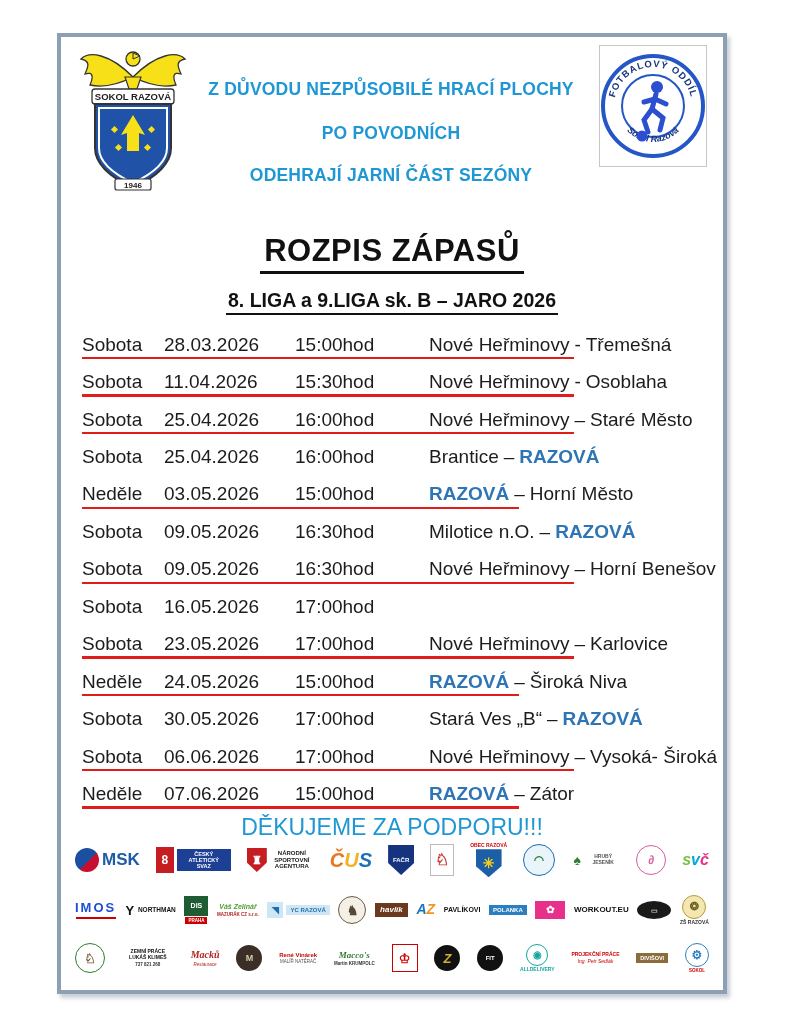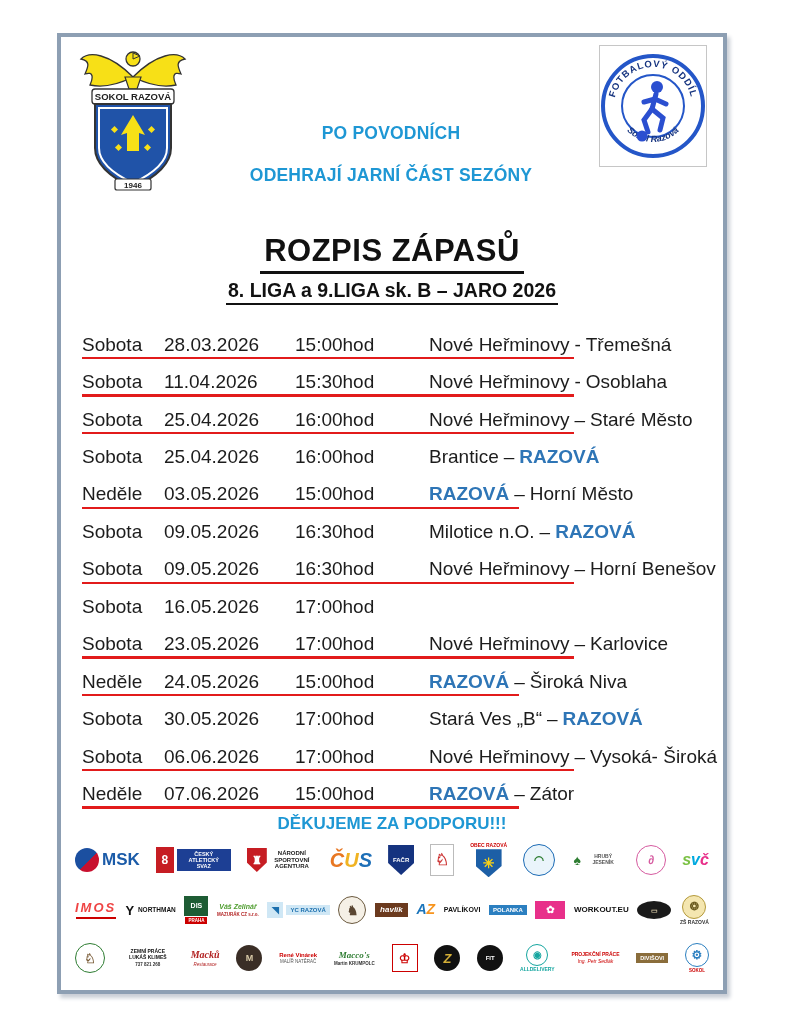--- a/index.html
+++ b/index.html
@@ -15,32 +15,32 @@
   
   .crest{position:absolute;left:14px;top:6px;width:116px;height:152px}
   .round-logo{position:absolute;right:16px;top:8px;width:106px;height:120px;background:#fff;border:1px solid #c6c6c6}
   .hline{position:absolute;left:135px;width:390px;text-align:center;font-weight:700;font-size:17.5px;color:var(--hblue);letter-spacing:.2px}
   .h1{top:42px}.h2{top:86px}.h3{top:128px}
   .h4{position:absolute;left:0;right:0;top:163px;text-align:center;font-weight:700;font-size:17.5px;color:var(--hblue)}
   
   .trow{position:absolute;left:0;right:0;text-align:center}
   .title-row{top:196px}
   .title{display:inline-block;font-size:31px;font-weight:700;letter-spacing:.5px;color:#111;border-bottom:3px solid #111;padding:0 4px 2px}
-  .sub-row{top:242px}
+  .sub-row{top:252px}
   .subtitle{display:inline-block;font-size:19.5px;font-weight:700;color:#111;border-bottom:2.5px solid #111;padding:0 2px 1px}
   
   .tbl{position:absolute;left:21px;right:18px;top:289px}
   .mrow{position:relative;height:37.45px;display:grid;grid-template-columns:82px 131px 134px 1fr;align-items:center;font-size:19px}
   .mrow .cell{white-space:nowrap}
   .match>span+span{margin-left:5px}
   .razova{color:var(--rblue);font-weight:700}
   .ul{position:absolute;left:0;bottom:4px;height:2.5px;background:var(--red);display:none}
   
   .thanks-row{top:777px}
-  .thanks{font-size:17px;font-weight:700;color:var(--hblue)}
+  .thanks{font-size:23px;font-weight:400;color:var(--hblue)}
   .sprow{position:absolute;left:14px;right:14px;display:flex;align-items:center;justify-content:space-between}
   .spr1{top:798px;height:50px}.spr2{top:852px;height:42px}.spr3{top:896px;height:50px}
   .sp{display:flex;align-items:center;justify-content:center;gap:3px;text-align:center}
   .sp.col{flex-direction:column;gap:1px}
   .spi{display:flex;align-items:center;justify-content:center;flex:none;line-height:1}
   .spi.circle,.spi.oval{border-radius:50%}
   .spi.shield{clip-path:polygon(0 0,100% 0,100% 60%,50% 100%,0 60%)}
   .spi.none{background:transparent}
   .spt,.sps{line-height:1.12;white-space:nowrap}
   .wrapw{white-space:normal!important}
@@ -100,20 +100,21 @@
         <path d="M56 48 L52 63"></path>
         <path d="M52 63 L63 72 L60 84"></path>
         <path d="M52 63 L44 74 L48 86"></path>
         <path d="M55 53 L66 58"></path>
         <path d="M55 53 L44 56"></path>
       </g>
       <circle cx="42" cy="90" r="5.5" fill="#2b4fd0"></circle>
     </svg>
   </div>
 
+  <div class="hline h1">Z DŮVODU NEZPŮSOBILÉ HRACÍ PLOCHY</div>
   <div class="hline h3">ODEHRAJÍ JARNÍ ČÁST SEZÓNY</div>
   <div class="hline h2">PO POVODNÍCH</div>
 
   <div class="trow title-row"><span class="title">ROZPIS ZÁPASŮ</span></div>
   <div class="trow sub-row"><span class="subtitle">8. LIGA a 9.LIGA sk. B – JARO 2026</span></div>
 
   <div class="tbl" id="match-table">
   <div class="mrow">
     <span class="cell">Sobota</span>
     <span class="cell">28.03.2026</span>
@@ -295,21 +296,21 @@
         <div class="spi circle" style="width: 28px; height: 28px; background: rgb(255, 255, 255); border: 1px solid rgb(214, 91, 160);">
           <span style="color: rgb(214, 91, 160); font-size: 12px; font-weight: 700;">∂</span>
         </div>
       </div>
       <div class="sp row">
         <div class="spt" style="font-size: 16px; font-weight: 700; font-style: italic;"><span style="color: rgb(122, 193, 67);">s</span><span style="color: rgb(0, 169, 224);">v</span><span style="color: rgb(232, 48, 138);">č</span></div>
       </div>
     </div>
   <div class="sprow spr2" id="sprow-1">
       <div class="sp col">
-        <div class="spt" style="font-size: 13px; color: #ef4444; font-weight: 700; letter-spacing: 2px; font-style: italic;">IMOS</div>
+        <div class="spt" style="font-size: 13px; color: #1d4ed8; font-weight: 700; letter-spacing: 2px;">IMOS</div>
         <div class="sps" style="width: 40px; height: 2px; background: rgb(204, 0, 0);"></div>
       </div>
       <div class="sp row">
         <div class="spi none" style="width: 10px; height: 24px;">
           <span style="color: rgb(17, 17, 17); font-size: 13px; font-weight: 700;">Υ</span>
         </div>
         <div class="spt" style="font-size: 6.5px; color: rgb(17, 17, 17); font-weight: 700;">NORTHMAN</div>
       </div>
       <div class="sp col">
         <div class="spi square" style="width: 24px; height: 20px; background: rgb(30, 92, 52);">

